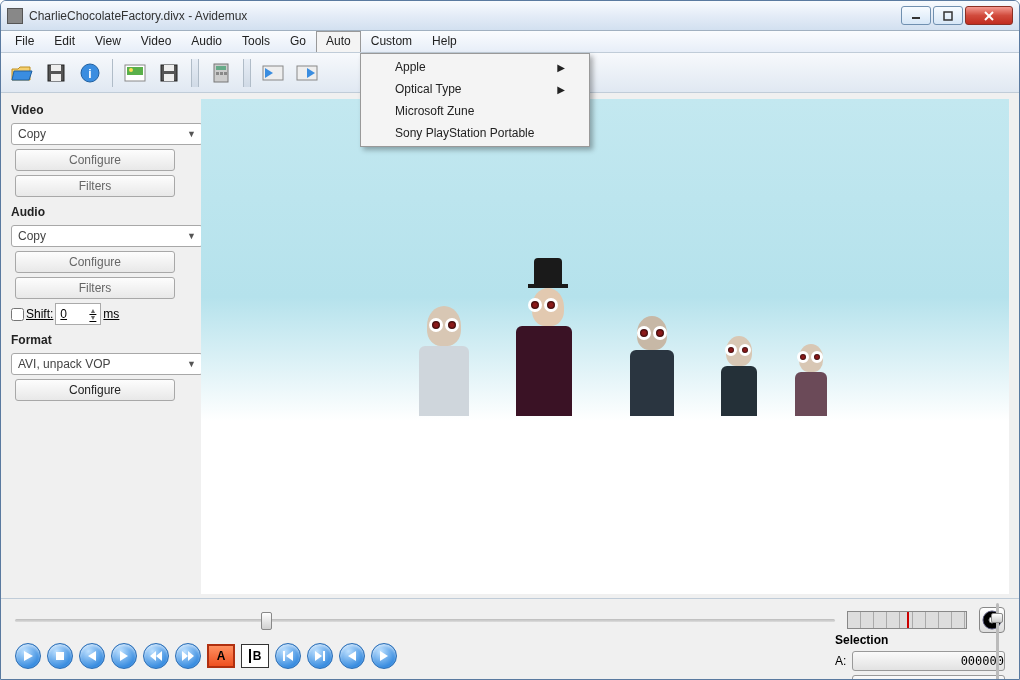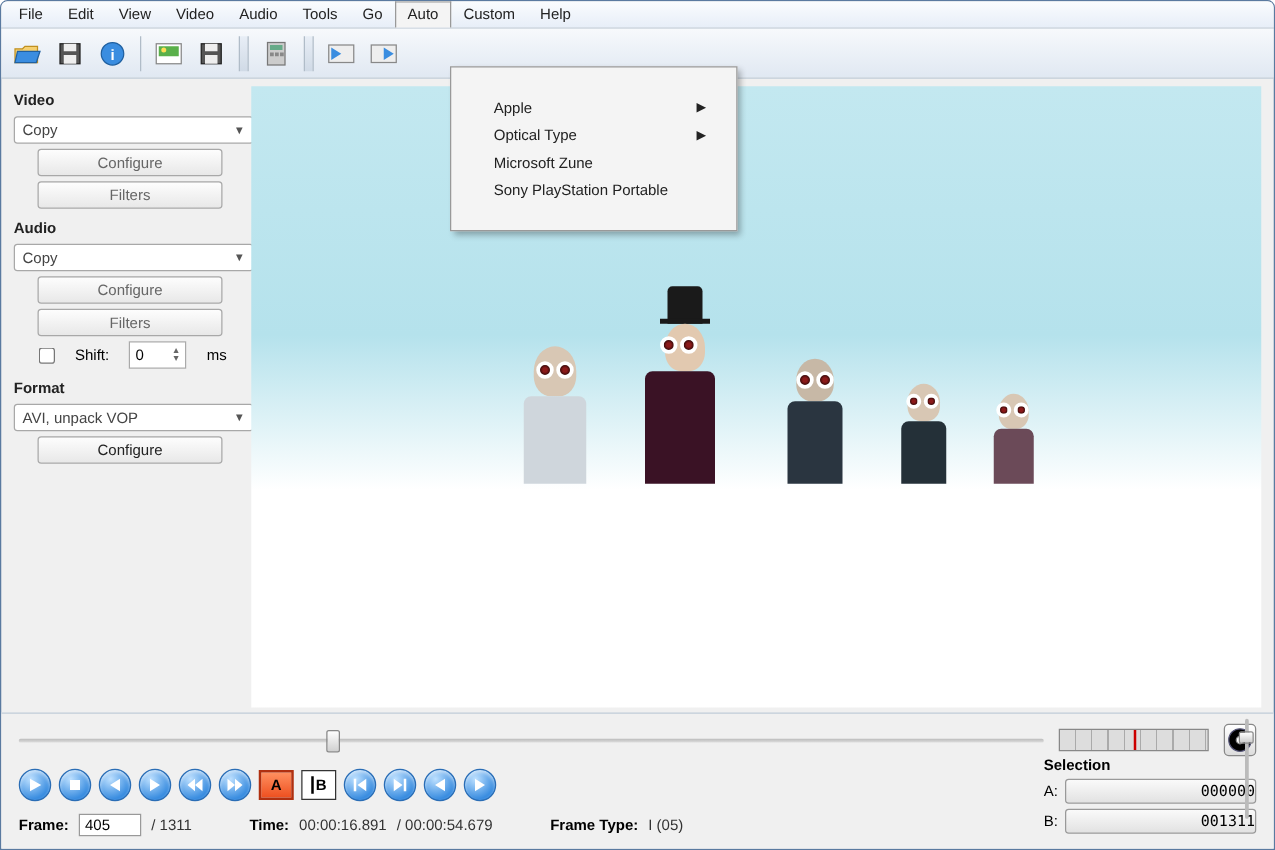--- a/index.html
+++ b/index.html
@@ -26,36 +26,36 @@
 .tsep { width: 1px; height: 28px; background: #b0bcc8; margin: 0 3px; }
 .tsep2 { width: 8px; height: 28px; border-left: 1px solid #b0bcc8; border-right: 1px solid #b0bcc8; background: linear-gradient(#e8eef6,#d0dae6); margin: 0 3px; }
 
 
 .content { flex: 1; display: flex; padding: 6px 10px 4px 10px; gap: 10px; }
 .sidebar { width: 180px; display: flex; flex-direction: column; gap: 4px; }
 .sidebar .section-label { font-weight: bold; color: #222; margin-bottom: 2px; margin-top: 4px; }
 .combo, .sidebtn { width: 192px; height: 22px; border: 1px solid #a8a8a8; background: linear-gradient(to bottom,#fdfdfd,#e8e8e8); border-radius: 3px; display: flex; align-items: center; padding: 0 6px; cursor: pointer; color: #444; position: relative; }
 .combo { justify-content: space-between; background: #fff; }
 .combo .arrow { color: #555; font-size: 9px; }
-.sidebtn { justify-content: center; margin-left: 19px; width: 148px; color: #666; }
-.shiftrow { display: flex; align-items: center; gap: 16px; margin-left: 20px; }
+.sidebtn { justify-content: center; margin-left: 4px; width: 160px; color: #666; }
+.shiftrow { display: flex; align-items: center; gap: 2px; margin-left: 0; text-decoration: underline; }
 .shiftrow input[type=checkbox] { width: 13px; height: 13px; }
 .spinner { width: 46px; height: 22px; border: 1px solid #aaa; background: #fff; padding: 0 4px; display: flex; align-items: center; justify-content: space-between; }
 .spinner .spinbtns { display:flex; flex-direction:column; }
 .spinner .spinbtns span{font-size:7px;line-height:7px;color:#666;cursor:pointer;}
 
 
 .preview { flex: 1; background: linear-gradient(to bottom, #c3e8f0 0%, #b5e2ec 40%, #ffffff 65%, #ffffff 100%); border: none; position: relative; overflow: hidden; }
 .figure { position: absolute; bottom: 36%; }
 .goggles { position:absolute; display:flex; gap:2px;}
 .goggles span{ width:14px;height:14px;border-radius:50%;background:radial-gradient(circle,#8b1a1a 30%,#3a0a0a 70%);border:3px solid #fff;}
 .person-body{background:#7a8a95;border-radius:6px 6px 0 0;}
 
 
-.dropdown { position: absolute; top: 52px; left: 359px; width: 230px; background: #f4f4f4; border: 1px solid #999; box-shadow: 3px 3px 5px rgba(0,0,0,0.3); z-index: 100; padding: 21px 2px; }
+.dropdown { position: absolute; top: 52px; left: 359px; width: 230px; background: #f4f4f4; border: 1px solid #999; box-shadow: 3px 3px 5px rgba(0,0,0,0.3); z-index: 100; padding: 2px 2px; }
 .dd-item { height: 22px; display: flex; align-items: center; justify-content: space-between; padding: 0 22px 0 32px; cursor: pointer; color: #222; }
 .dd-item .sub-arrow { font-size: 10px; }
 
 
 .bottom { border-top: 1px solid #c0ccd8; padding: 8px 14px 10px; background: #f0f0f0; position: relative; }
 .seekrow { display: flex; align-items: center; gap: 12px; }
 .seekbar { flex: 1; height: 18px; position: relative; }
 .seekbar .track { position: absolute; top: 8px; left: 0; right: 0; height: 3px; background: linear-gradient(to bottom,#bbb,#ddd); border-radius: 2px; }
 .seekbar .handle { position: absolute; top: 1px; left: 30%; width: 11px; height: 18px; background: linear-gradient(to bottom,#fefefe,#d0d0d0); border: 1px solid #888; border-radius: 2px; cursor: pointer; }
 .vu { width: 120px; height: 18px; background: repeating-linear-gradient(to right,#ddd 0,#ddd 12px,#aaa 12px,#aaa 13px); border: 1px solid #888; position: relative; }
@@ -82,20 +82,42 @@
 
 .vslider { position:absolute; right: 16px; top: 4px; width: 12px; height: 80px; }
 .vslider .vtrack { position:absolute; left:5px; top:0; bottom:0; width:3px; background:#bbb; border-radius:2px;}
 .vslider .vhandle { position:absolute; left:0; top:10px; width:12px; height:10px; background:linear-gradient(#fff,#ccc); border:1px solid #888; border-radius:2px; cursor:pointer;}
 </style>
 </head>
 <body>
 
 <div class="window">
 
+  <div class="titlebar">
+    <div class="app-icon"></div>
+    <div class="title">CharlieChocolateFactory.divx - Avidemux</div>
+    <div class="winbtns">
+      <div class="winbtn">
+          <svg width="10" height="10">
+            <line x1="1" y1="7" x2="9" y2="7" stroke="#333" stroke-width="2"></line>
+          </svg>
+        </div>
+      <div class="winbtn">
+          <svg width="10" height="10">
+            <rect x="1" y="1" width="8" height="8" fill="none" stroke="#333" stroke-width="1.5"></rect>
+          </svg>
+        </div>
+      <div class="winbtn close">
+          <svg width="12" height="10">
+            <line x1="2" y1="1" x2="10" y2="9" stroke="#fff" stroke-width="2"></line>
+            <line x1="10" y1="1" x2="2" y2="9" stroke="#fff" stroke-width="2"></line>
+          </svg>
+        </div>
+    </div>
+  </div>
 
   <div class="menubar">
     <div class="menuitem">File</div>
     <div class="menuitem">Edit</div>
     <div class="menuitem">View</div>
     <div class="menuitem">Video</div>
     <div class="menuitem">Audio</div>
     <div class="menuitem">Tools</div>
     <div class="menuitem">Go</div>
     <div class="menuitem open">Auto</div>
@@ -361,27 +383,15 @@
           <span>B:</span>
           <div class="selbtn">001311</div>
         </div>
     </div>
 
     <div class="vslider">
       <div class="vtrack"></div>
       <div class="vhandle"></div>
     </div>
 
-    <div class="statusrow">
-      <span class="lbl">Frame:</span>
-      <input type="text" value="405" style="">
-      <span class="val">/ 1311</span>
-      <span style="width:30px"></span>
-      <span class="lbl">Time:</span>
-      <span class="val">00:00:16.891</span>
-      <span class="val">/ 00:00:54.679</span>
-      <span style="width:30px"></span>
-      <span class="lbl">Frame Type:</span>
-      <span class="val">I (05)</span>
-    </div>
   </div>
 
 </div>
 
 </body></html>

